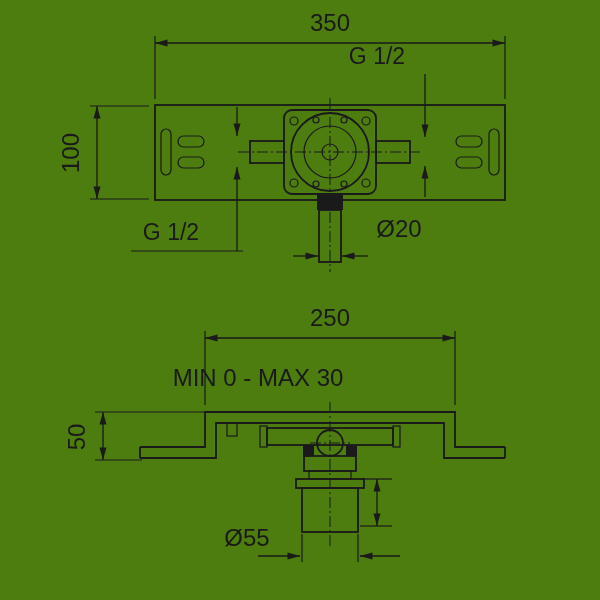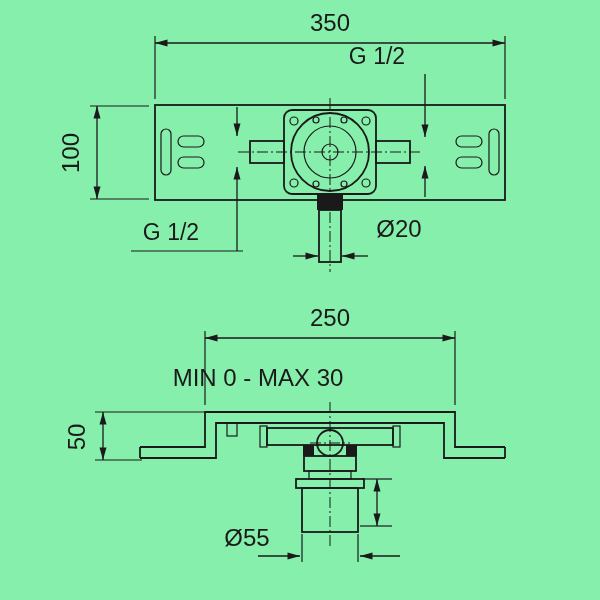--- a/index.html
+++ b/index.html
@@ -1,16 +1,16 @@
 <!DOCTYPE html>
 <html><head>
 <meta charset="utf-8">
 <style>
   html,body{margin:0;padding:0;background:#ffffff;}
-  .page{width:600px;height:600px;position:relative;background:#86efac;overflow:hidden;}
+  .page{width:600px;height:600px;position:relative;background:#4d7c0f;overflow:hidden;}
   svg{display:block;}
   .ln{fill:none;stroke:#1a1a1a;stroke-width:1.8;}
   .thin{fill:none;stroke:#1a1a1a;stroke-width:1.2;}
   .dim{fill:none;stroke:#1a1a1a;stroke-width:1.3;}
   .cl{fill:none;stroke:#1a1a1a;stroke-width:1;stroke-dasharray:11 3 2 3;}
   .solid{fill:#1a1a1a;stroke:none;}
   .t{font-family:"Liberation Sans",sans-serif;font-size:24px;fill:#1a1a1a;text-anchor:middle;}
   .t-sm{font-family:"Liberation Sans",sans-serif;font-size:23px;fill:#1a1a1a;text-anchor:middle;}
 </style>
 </head>

